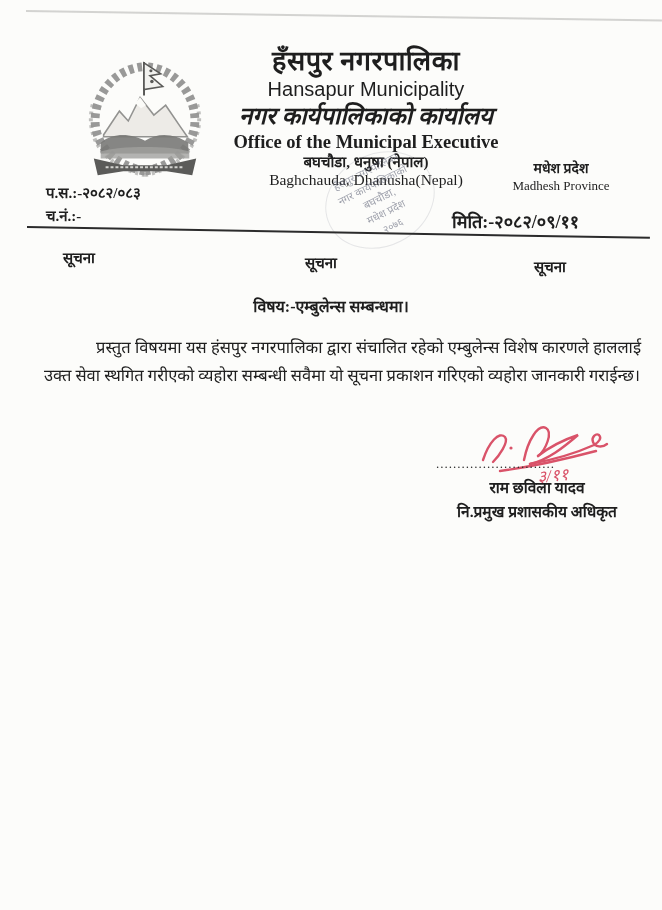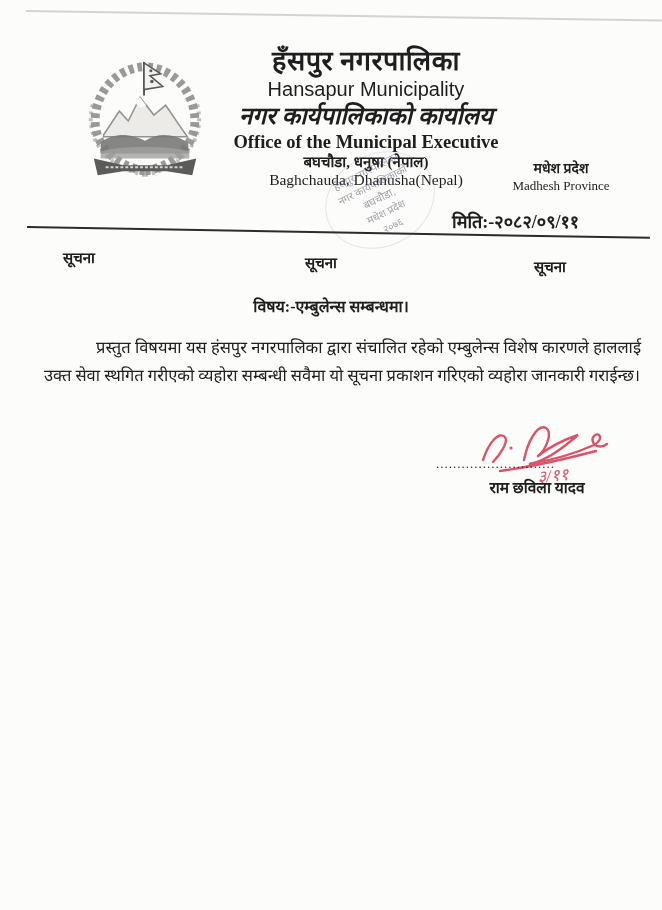--- a/index.html
+++ b/index.html
@@ -85,20 +85,24 @@
     <div class="t-office-en">Office of the Municipal Executive</div>
     <div class="t-addr-np">बघचौडा, धनुषा (नेपाल)</div>
     <div class="t-addr-en">Baghchauda, Dhanusha(Nepal)</div>
   </div>
 
   <div class="abs province">
     <div class="np">मधेश प्रदेश</div>
     <div class="en">Madhesh Province</div>
   </div>
 
+  <div class="abs refblock">
+    <div>प.स.:-२०८२/०८३</div>
+    <div>च.नं.:-</div>
+  </div>
 
   <div class="abs dateline">मिति:-२०८२/०९/११</div>
 
   <div class="abs stamp-wrap">
     <svg viewBox="0 0 140 120" width="140" height="120">
       <g transform="rotate(-27 70 60)" fill="#5a5f73" opacity="0.72" font-family="Liberation Serif, DejaVu Serif, serif">
         <ellipse cx="70" cy="60" rx="56" ry="46" fill="none" stroke="#5a5f73" stroke-width="1" opacity="0.25"></ellipse>
         <text x="70" y="32" text-anchor="middle" font-size="10.5">हँसपुर नगरपालिका</text>
         <text x="70" y="47" text-anchor="middle" font-size="10.5">नगर कार्यपालिकाको</text>
         <text x="70" y="62" text-anchor="middle" font-size="11">बघचौडा,</text>
@@ -129,15 +133,16 @@
         <path d="M48,61 C78,57 110,50 144,41"></path>
       </g>
       <text x="86" y="73" transform="rotate(-6 86 73)" fill="#d84a62" opacity="0.95" font-size="17" font-style="italic" font-family="Liberation Serif, DejaVu Serif, serif">३/११</text>
     </svg>
   </div>
 
   <div class="abs dots">............................</div>
 
   <div class="abs signer">
     <div class="name">राम छविला यादव</div>
+    <div class="desig">नि.प्रमुख प्रशासकीय अधिकृत</div>
   </div>
 
 </div>
 
 </body></html>

